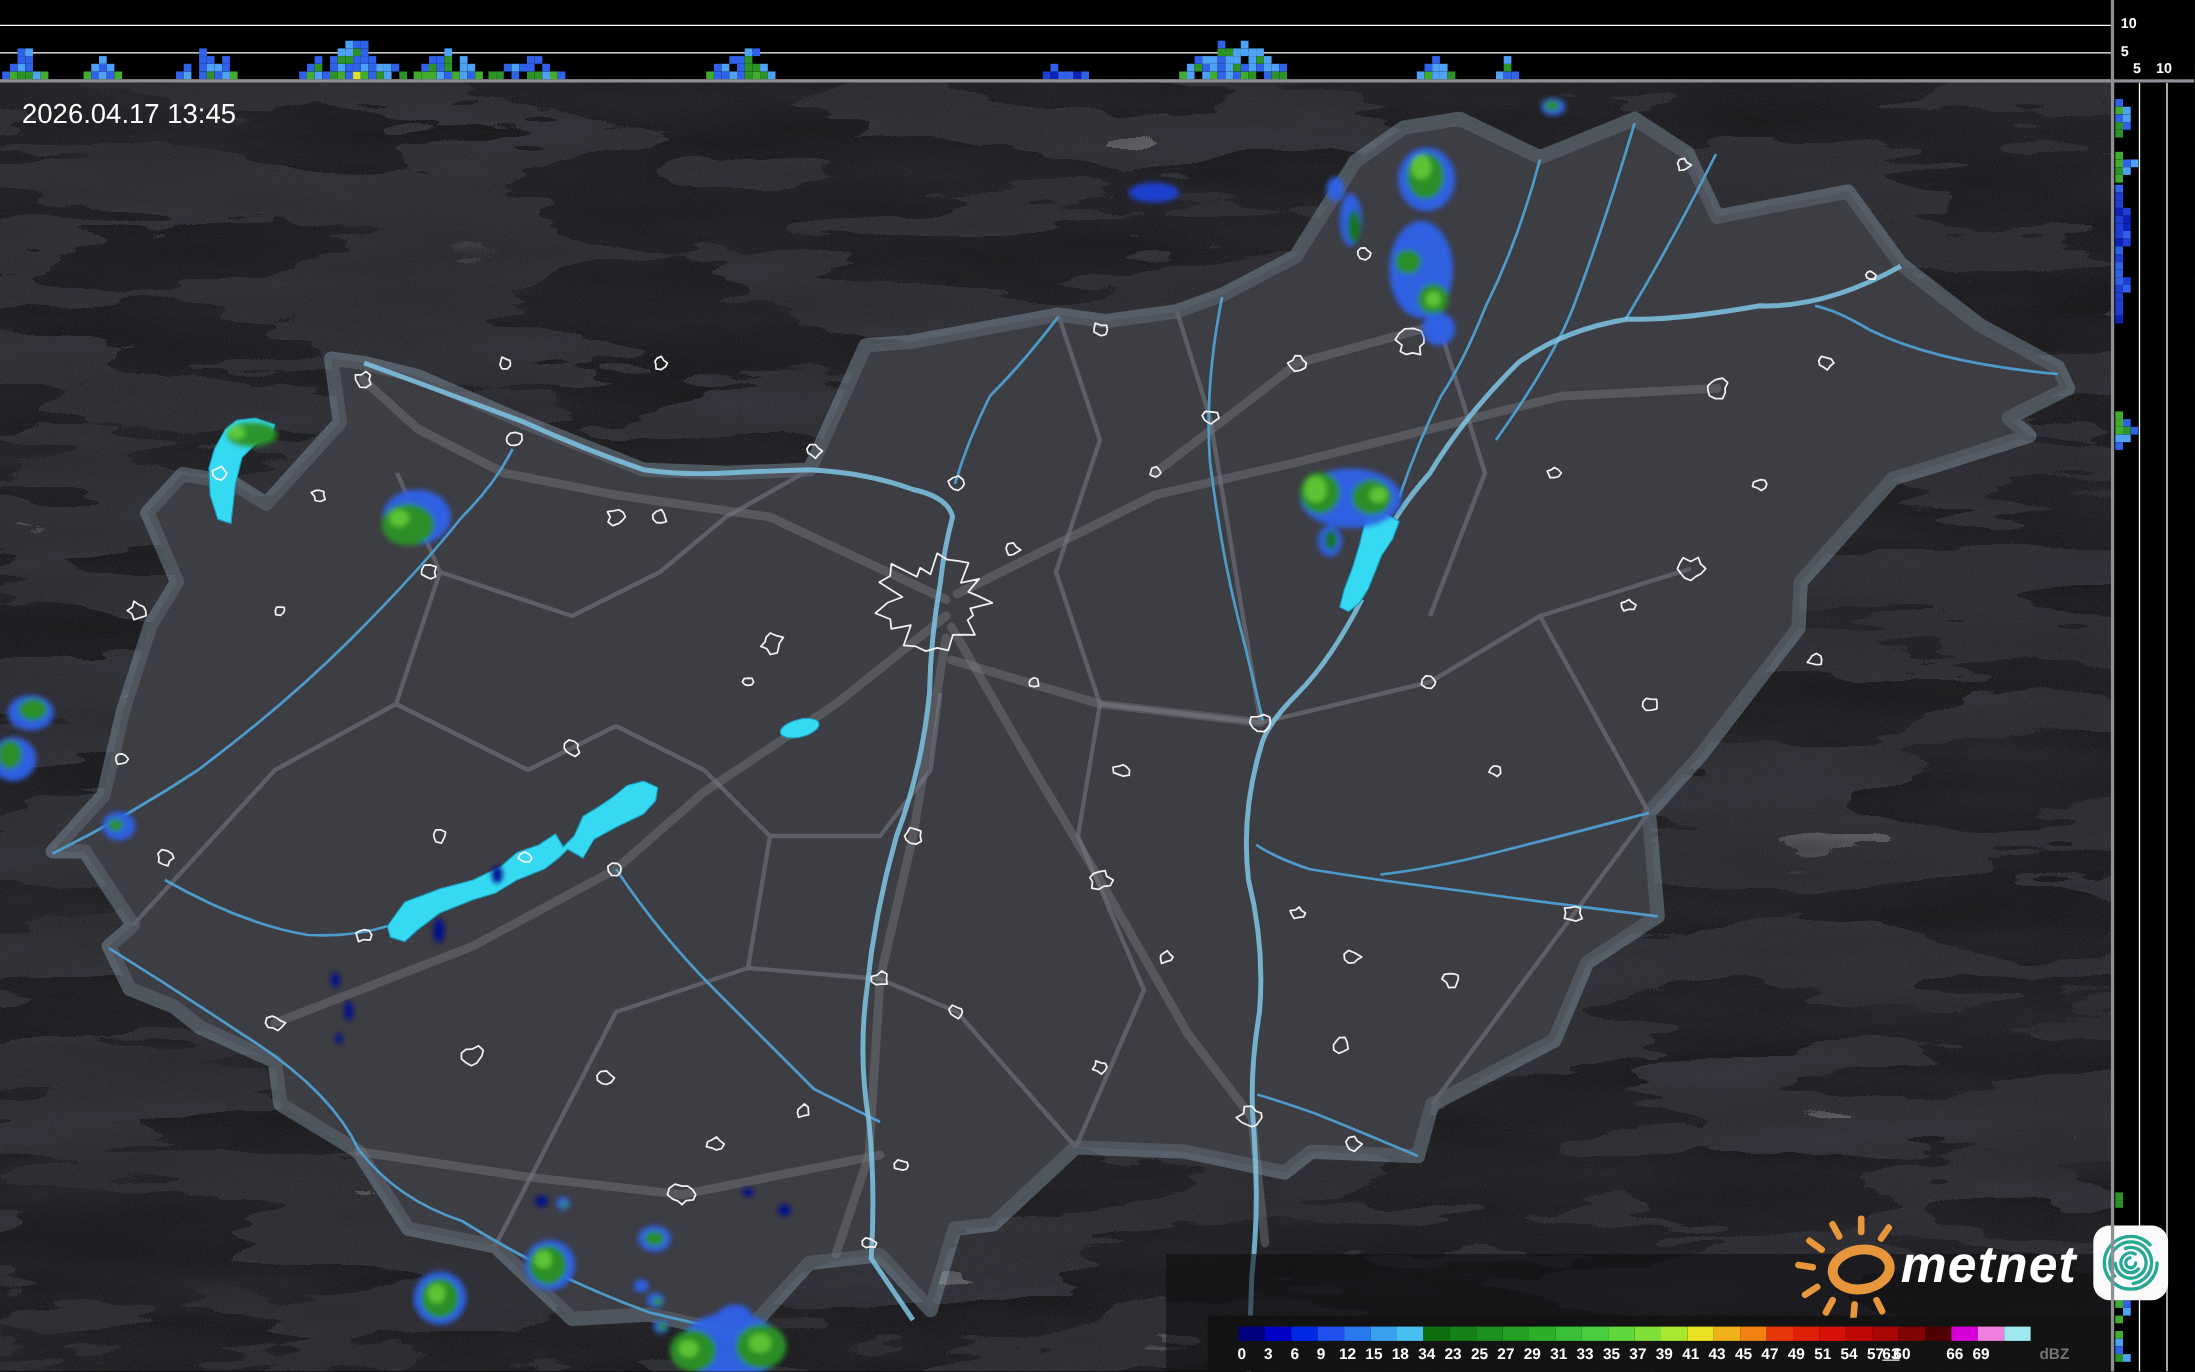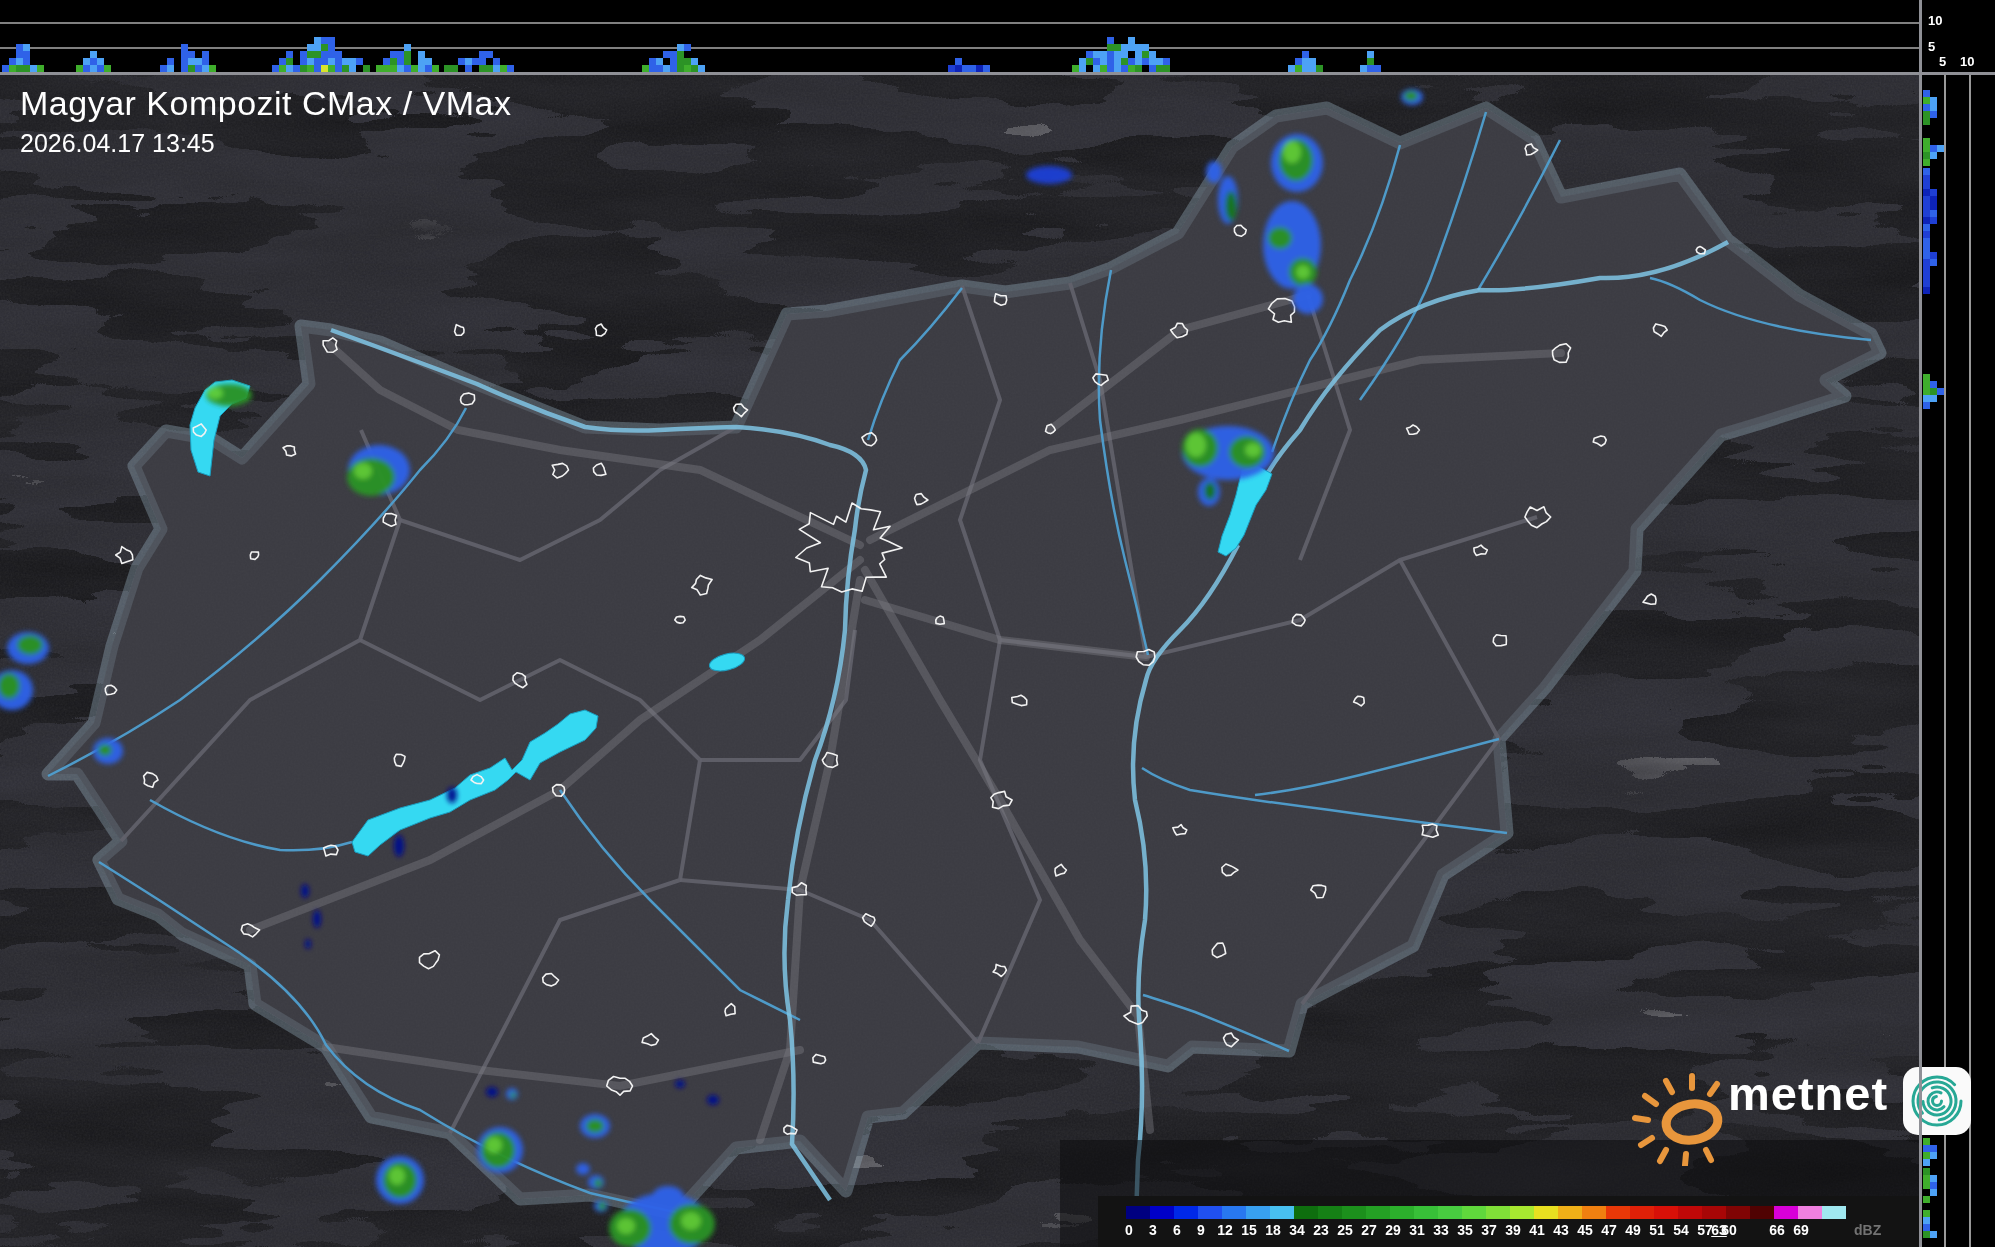--- a/index.html
+++ b/index.html
@@ -15,21 +15,21 @@
   .corner{position:absolute;left:1922px;top:0;width:73px;height:72px;background:#000;z-index:31;}
   .axis-label{position:absolute;color:#fff;font-size:13px;font-weight:bold;z-index:32;}
   .title-block{position:absolute;left:20px;top:84px;z-index:20;color:#fff;}
   .title-block h1{margin:0;font-size:34px;font-weight:normal;letter-spacing:0.5px;}
   .title-block .dt{margin-top:6px;font-size:25px;}
   #colorbar{position:absolute;left:1098px;top:1196px;width:822px;height:51px;background:#131313;z-index:25;}
   #cb-swatches{position:absolute;left:28px;top:10px;height:13px;display:flex;}
   .cb-swatch{width:24px;height:13px;}
   .cb-label{position:absolute;top:26px;transform:translateX(-50%);color:#fff;font-size:14px;font-weight:bold;}
   .cb-unit{position:absolute;top:26px;color:#737373;font-size:14px;font-weight:bold;}
-  #logo{position:absolute;left:1630px;top:1066px;z-index:26;display:flex;}
+  #logo{position:absolute;left:1630px;top:1098px;z-index:26;display:flex;align-items:center;font-style:italic;}
   #logo .wordmark{color:#fff;font-size:47px;font-weight:bold;letter-spacing:1px;margin-left:-12px;}
   #logo .appicon{margin-left:14px;}
 </style>
 </head>
 <body>
 
 <div class="stage">
 
   <svg id="mapsvg" width="1995" height="1247" viewBox="0 0 1995 1247">
     <defs>
@@ -537,21 +537,20 @@
 
   <div class="corner"></div>
   <div class="divider-h"></div>
   <div class="divider-v"></div>
   <div class="axis-label" style="left:1928px;top:13px;">10</div>
   <div class="axis-label" style="left:1928px;top:39px;">5</div>
   <div class="axis-label" style="left:1939px;top:54px;">5</div>
   <div class="axis-label" style="left:1960px;top:54px;">10</div>
 
   <div class="title-block">
-    <h1>Magyar Kompozit CMax / VMax</h1>
     <div class="dt">2026.04.17 13:45</div>
   </div>
 
   <div id="colorbar">
     <div id="cb-swatches">
         <div class="cb-swatch" style="background: rgb(0, 0, 128);"></div>
         <div class="cb-swatch" style="background: rgb(0, 0, 200);"></div>
         <div class="cb-swatch" style="background: rgb(0, 40, 232);"></div>
         <div class="cb-swatch" style="background: rgb(32, 80, 240);"></div>
         <div class="cb-swatch" style="background: rgb(40, 120, 240);"></div>

